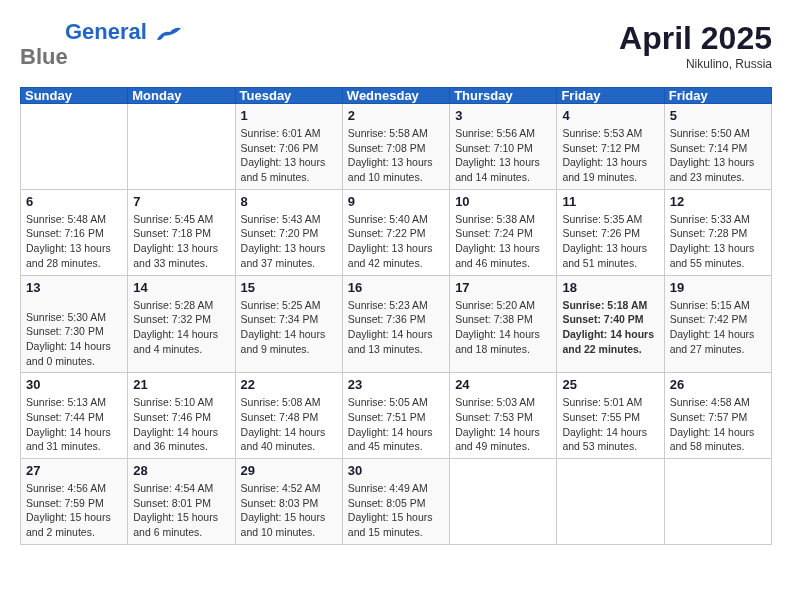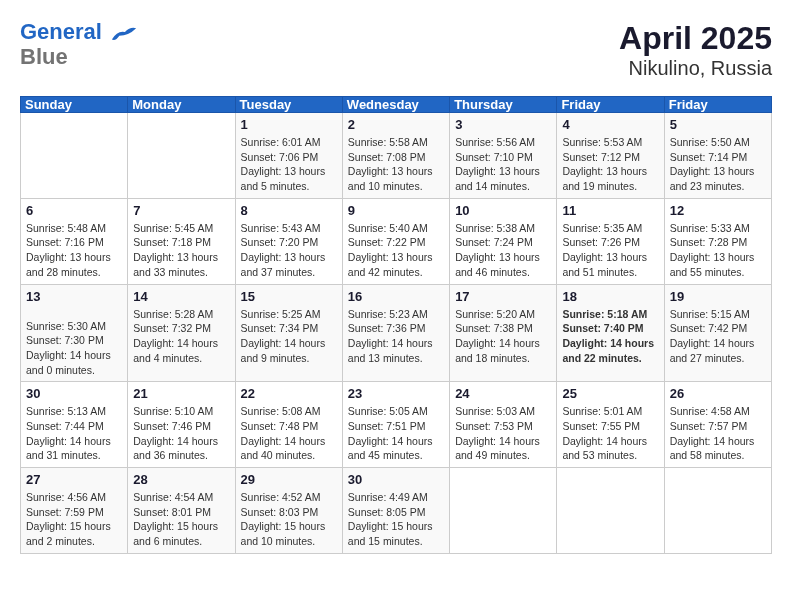--- a/index.html
+++ b/index.html
@@ -27,21 +27,21 @@
     }
     .title-block {
       text-align: right;
     }
     .month-year {
       font-size: 32px;
       font-weight: bold;
       color: #1a1a2e;
     }
     .location {
-      font-size: 20px;
+      font-size: 12px;
       color: #333;
     }
     table {
       width: 100%;
       border-collapse: collapse;
       font-size: 11px;
     }
     thead th {
       background-color: #2166c4;
       color: #fff;
@@ -79,21 +79,21 @@
       background-color: #fff !important;
     }
   </style>
 </head>
 <body>
 
 <div class="header">
   <div class="logo">
     <div>
       <div style="display:flex;align-items:center;">
-        <div style="font-size:22px;font-weight:bold;color:#1a1a2e;line-height:1.1;">
+        <div style="font-size:22px;font-weight:bold;color:#1a1a2e;line-height:1.1;margin-left:45px;">
           <span style="color:#2166c4;">General</span>
           <svg class="logo-bird" viewBox="0 0 30 22" style="display:inline-block;vertical-align:middle;">
             <path d="M2 18 Q8 8 16 10 Q22 4 28 6 Q20 14 10 14 Q6 20 2 18Z" fill="#2166c4"></path>
           </svg>
         </div>
       </div>
       <div style="font-size:22px;font-weight:bold;color:#737373;">Blue</div>
     </div>
   </div>
   <div class="title-block">

